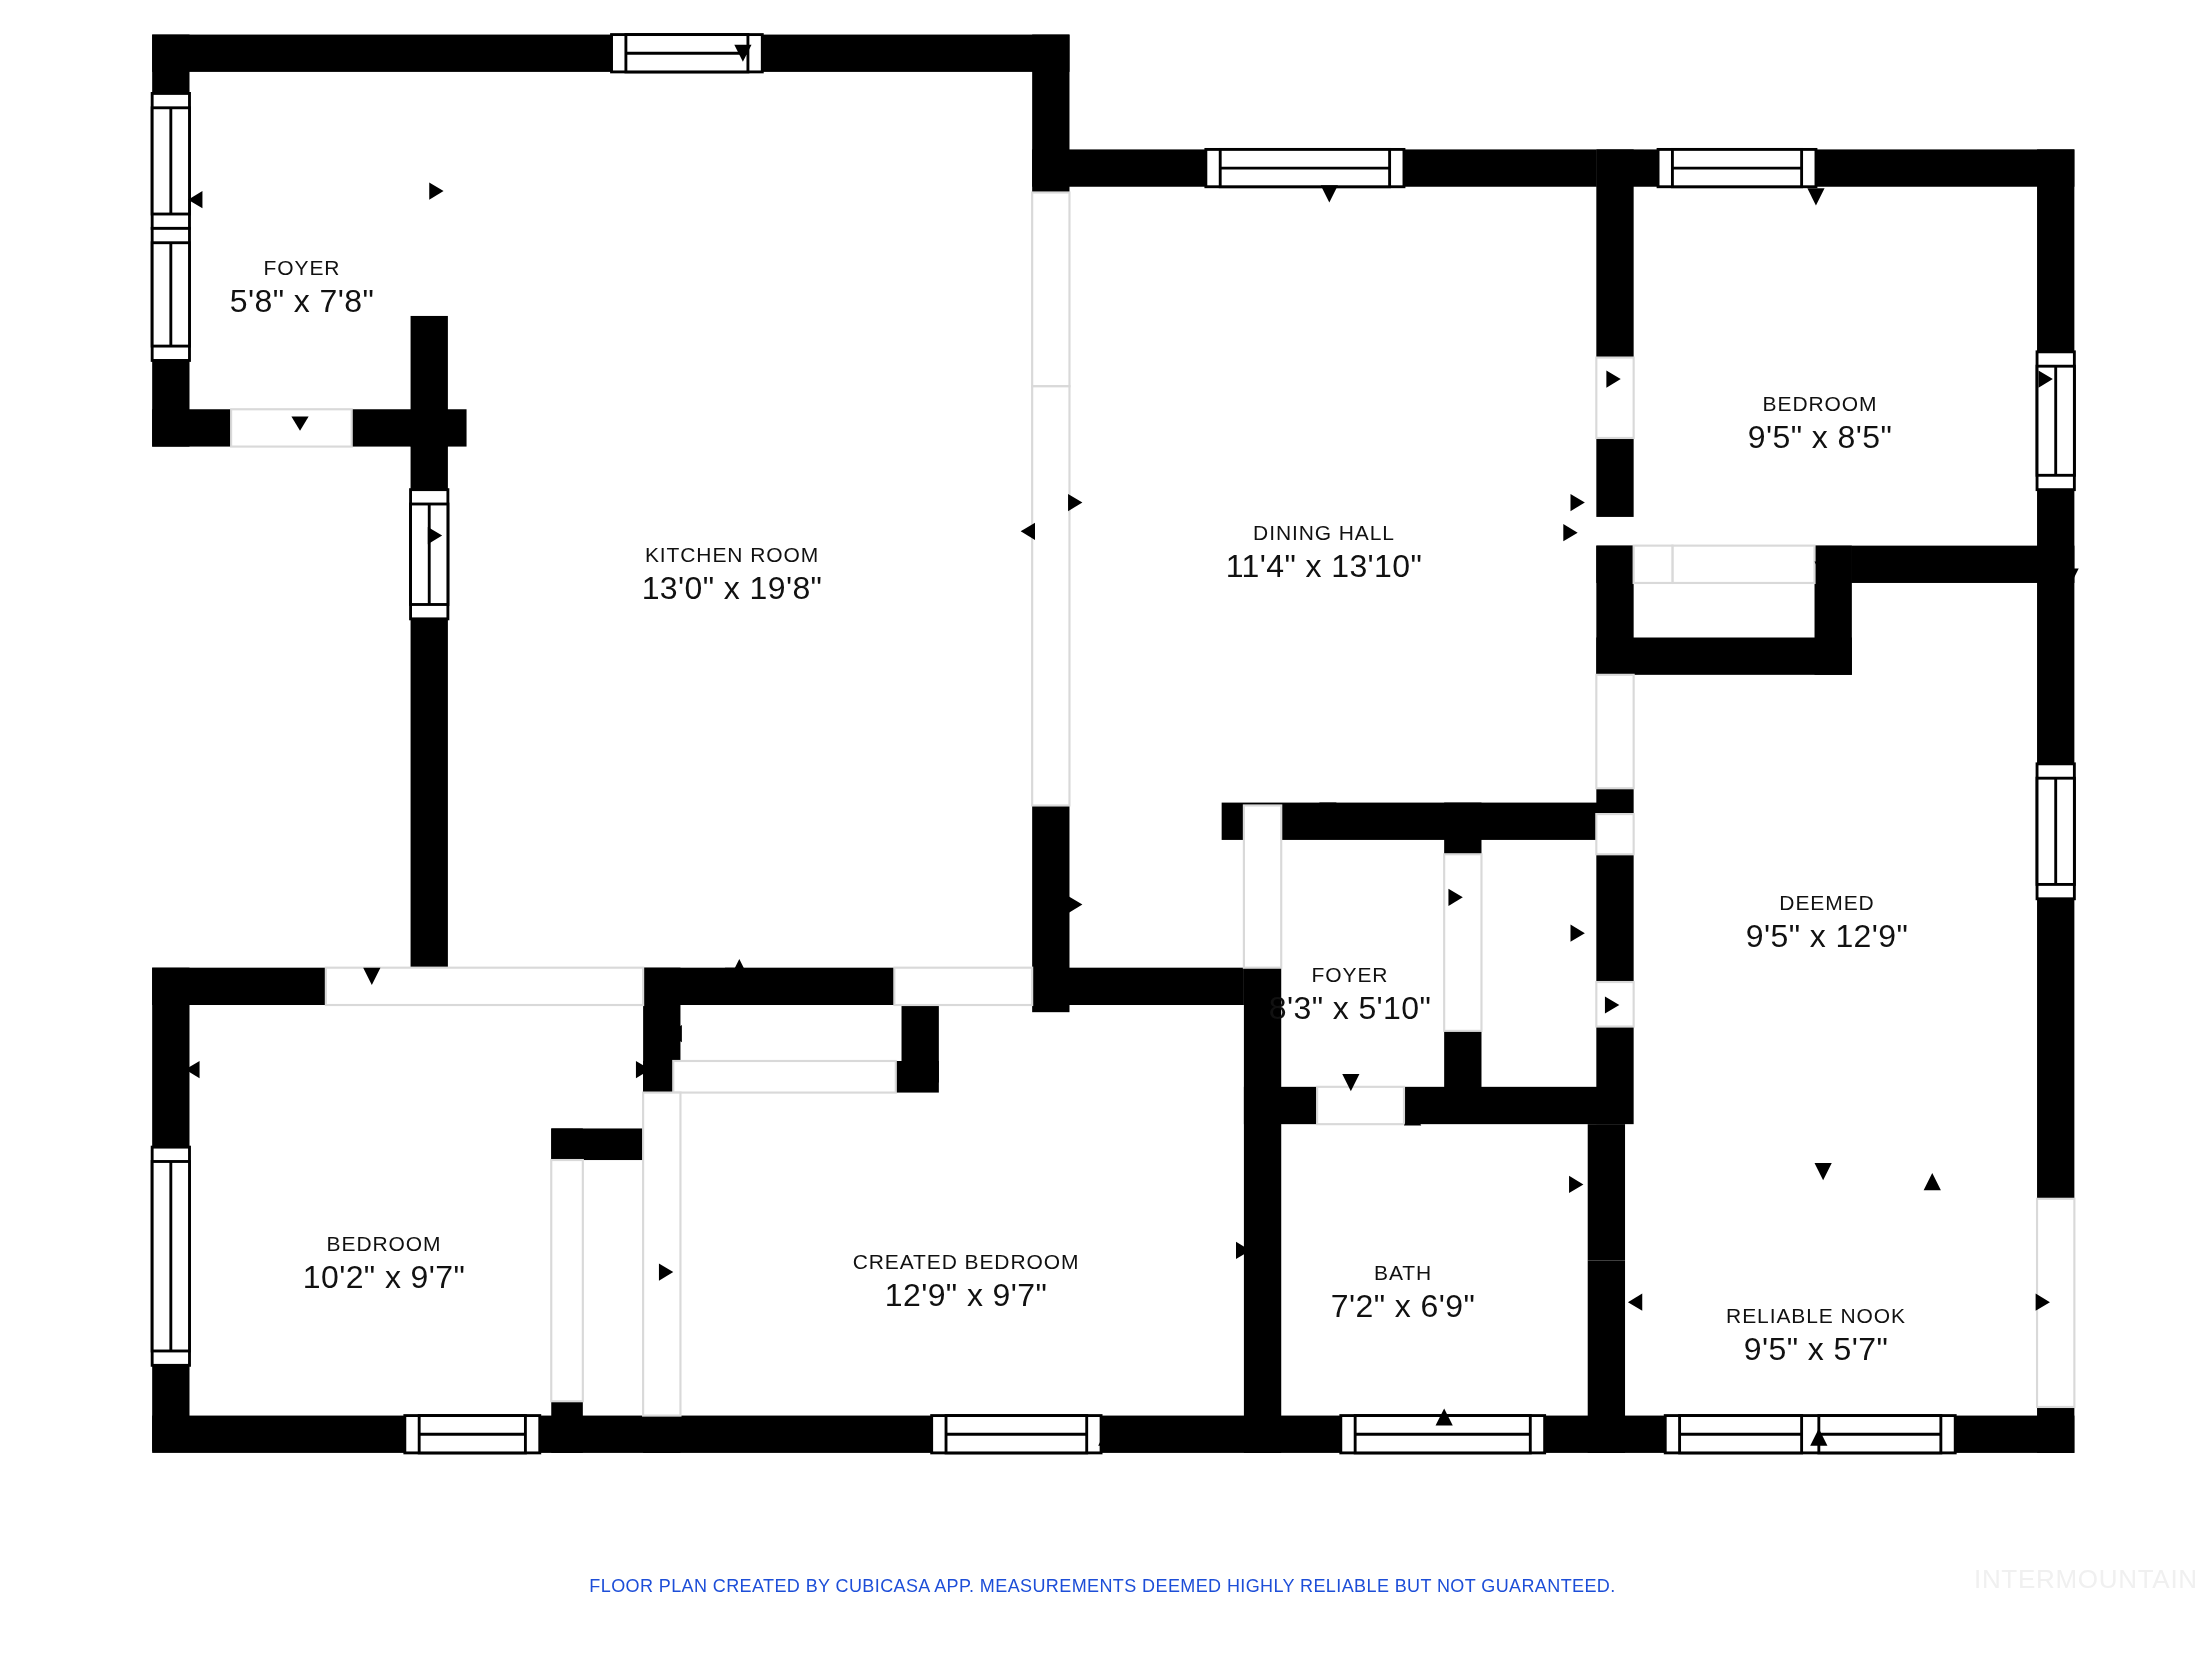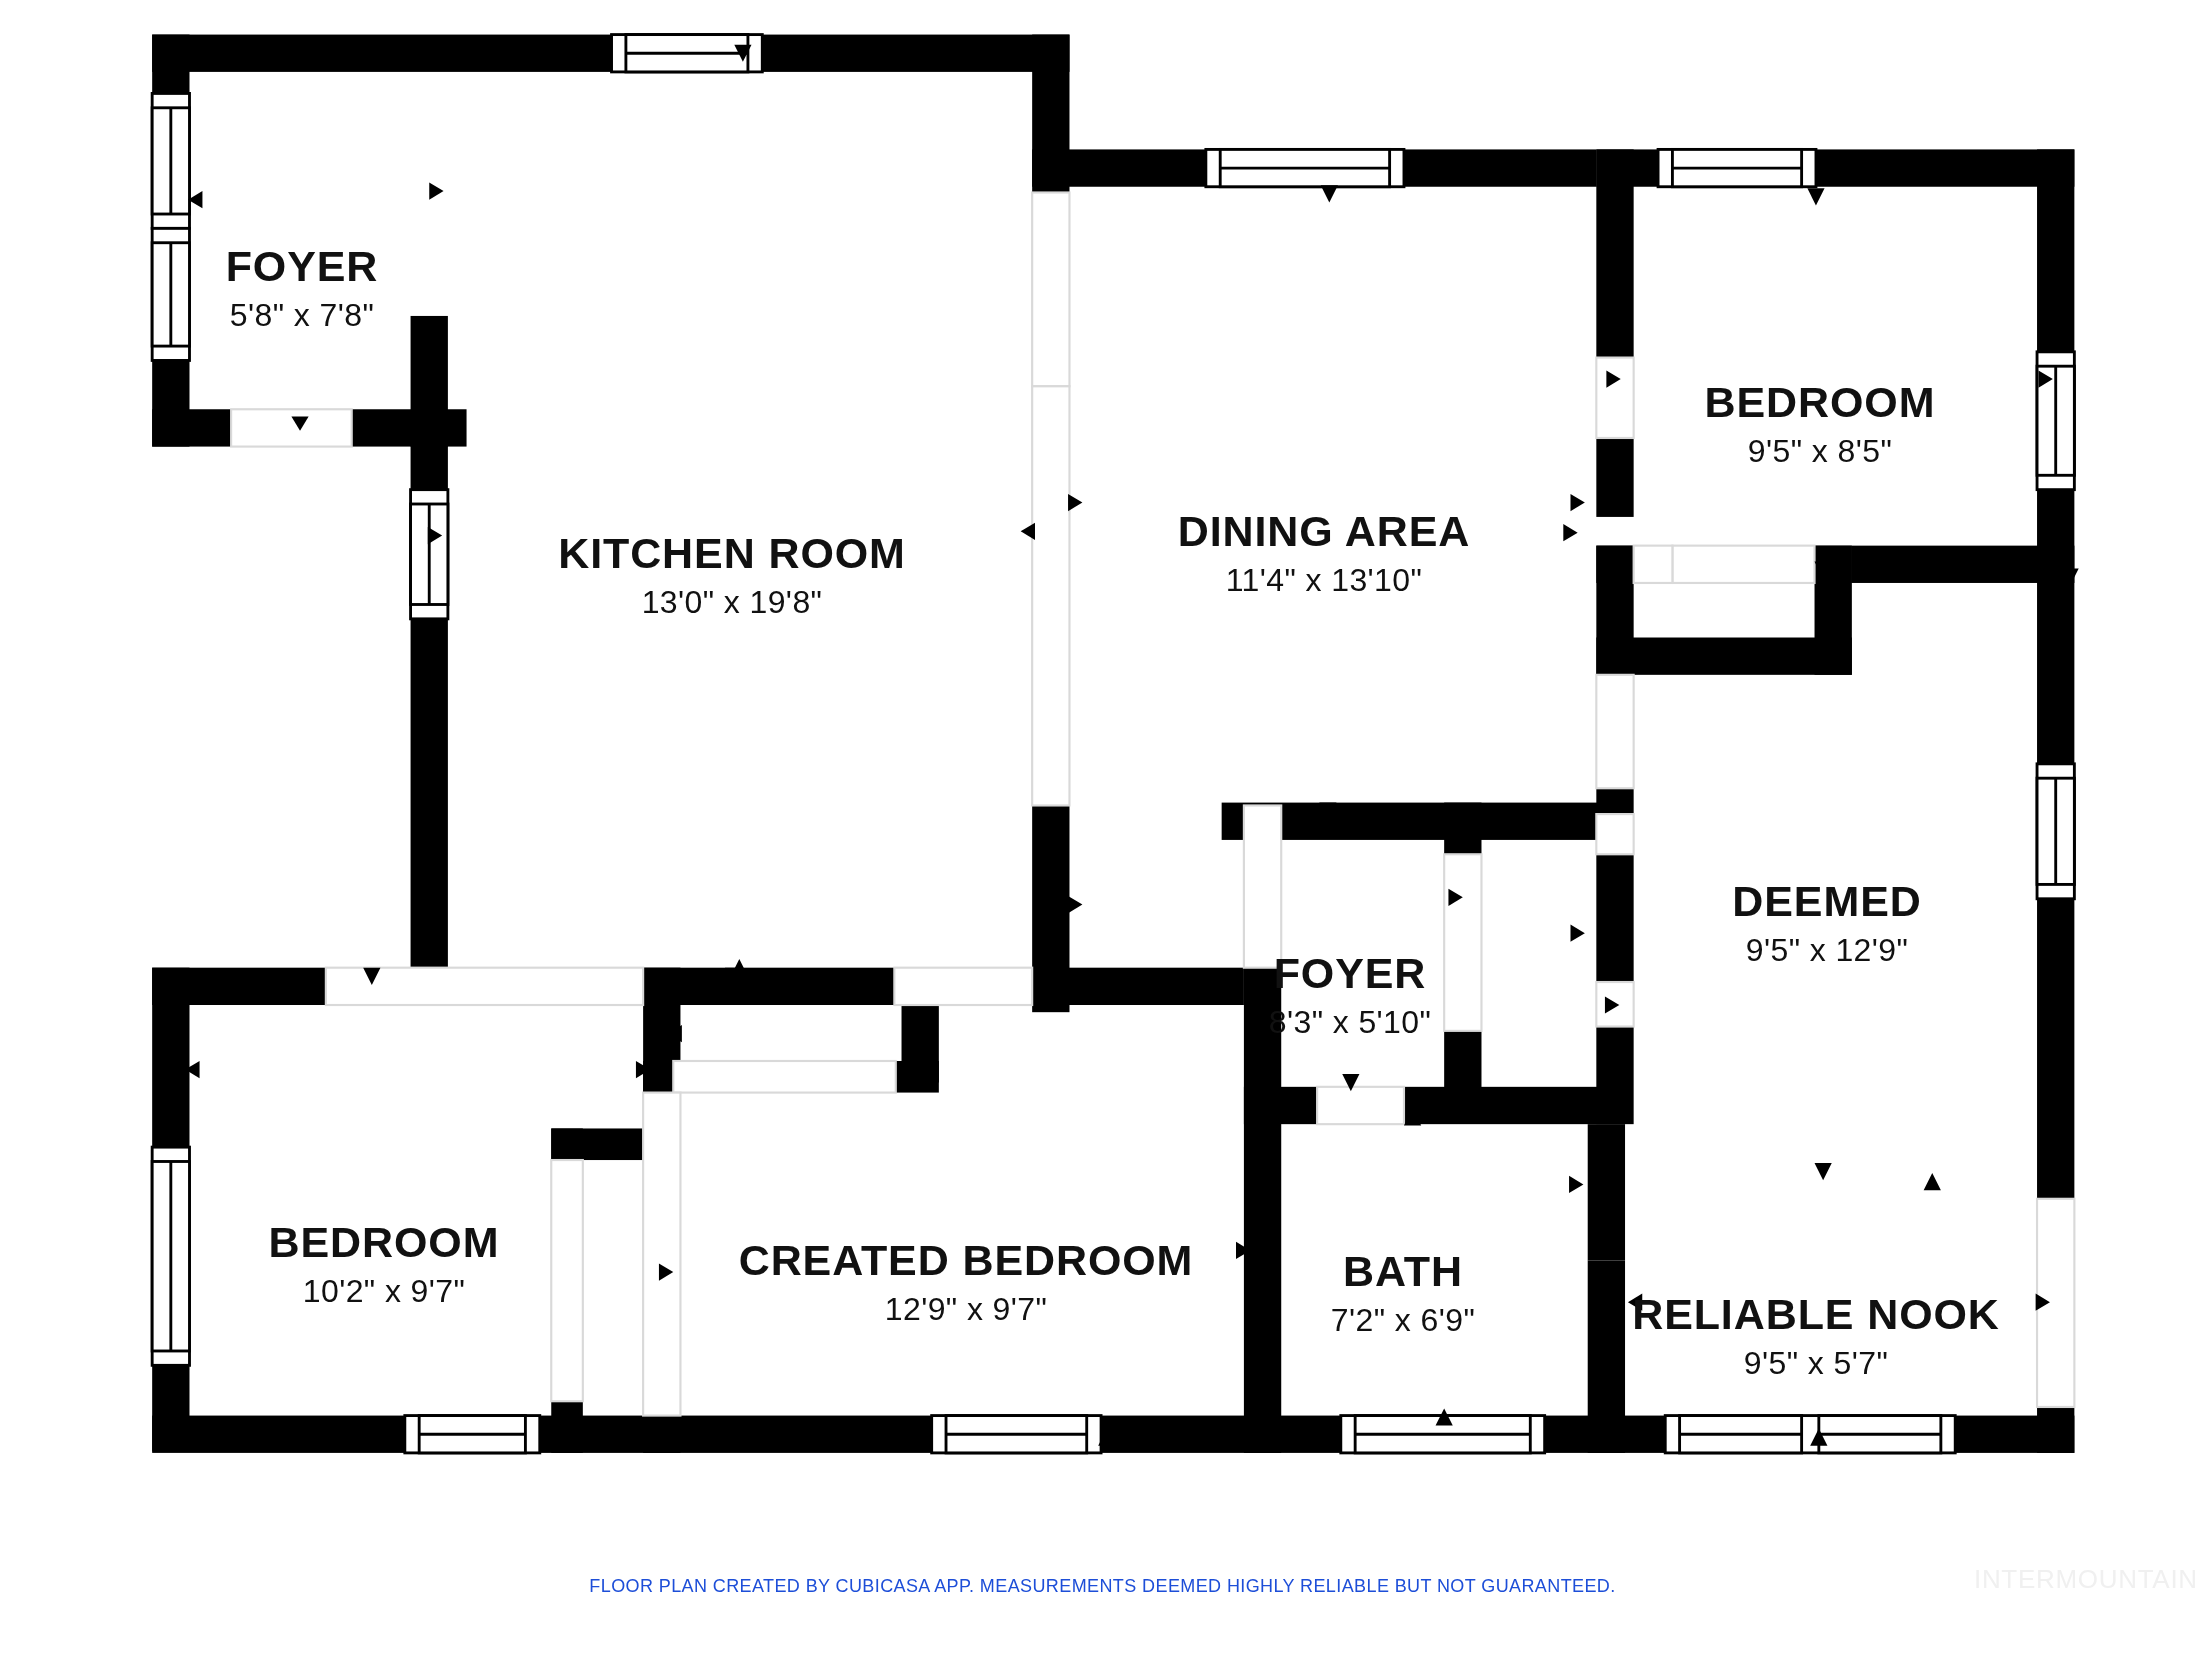--- a/index.html
+++ b/index.html
@@ -26,23 +26,23 @@
     text-align: center;
     color: #111111;
     font-family: "Liberation Sans", sans-serif;
     white-space: nowrap;
     transform: translate(-50%, -50%);
     line-height: 1.30;
     pointer-events: none;
   }
   .room-name {
     display: block;
-    font-size: 43px;
+    font-size: 21px;
     letter-spacing: 0.9px;
-    font-weight: 700;
+    font-weight: 400;
     margin-top: 44px;
   }
   .room-dims {
     display: block;
     font-size: 32px;
     letter-spacing: 0.4px;
     font-weight: 400;
   }
   #footer-note {
     position: absolute;
@@ -357,21 +357,21 @@
     <span class="room-name">FOYER</span>
     <span class="room-dims">5'8" x 7'8"</span>
   </div>
 
   <div class="room-label" style="left:732px; top:553px;">
     <span class="room-name">KITCHEN ROOM</span>
     <span class="room-dims">13'0" x 19'8"</span>
   </div>
 
   <div class="room-label" style="left:1324px; top:531px;">
-    <span class="room-name">DINING AREA</span>
+    <span class="room-name">DINING HALL</span>
     <span class="room-dims">11'4" x 13'10"</span>
   </div>
 
   <div class="room-label" style="left:1820px; top:402px;">
     <span class="room-name">BEDROOM</span>
     <span class="room-dims">9'5" x 8'5"</span>
   </div>
 
   <div class="room-label" style="left:1827px; top:901px;">
     <span class="room-name">DEEMED</span>

